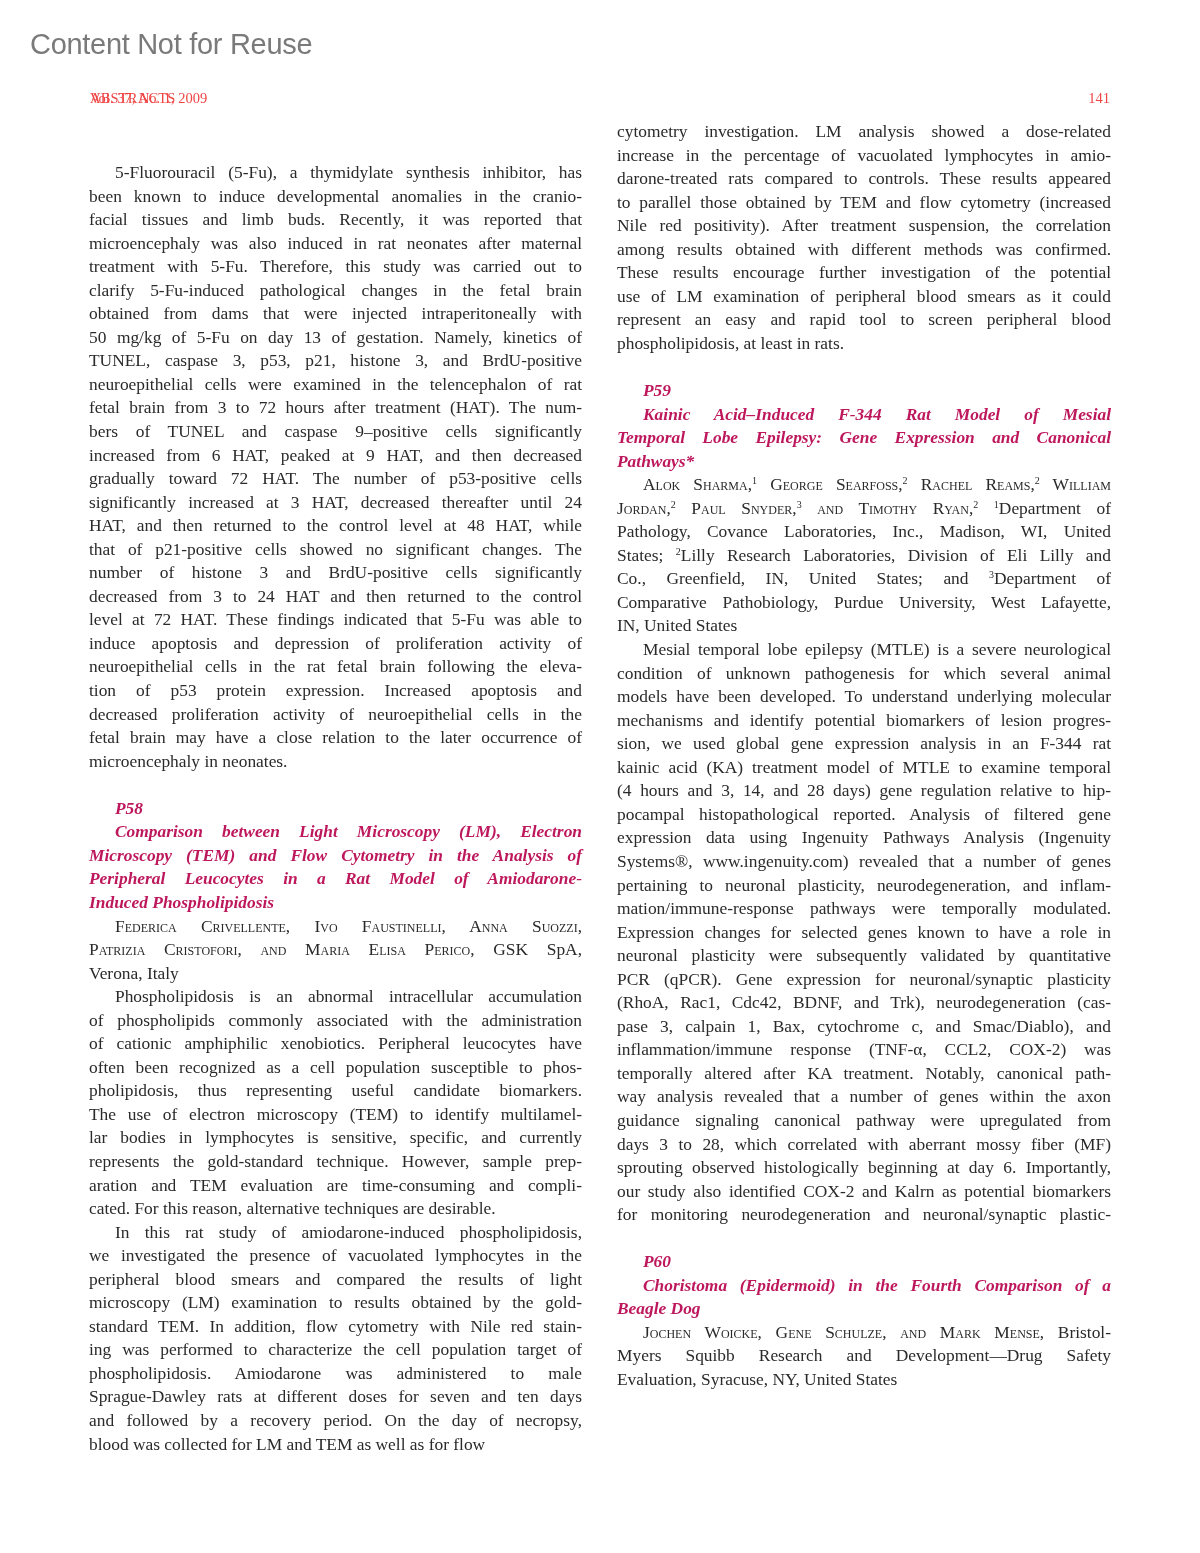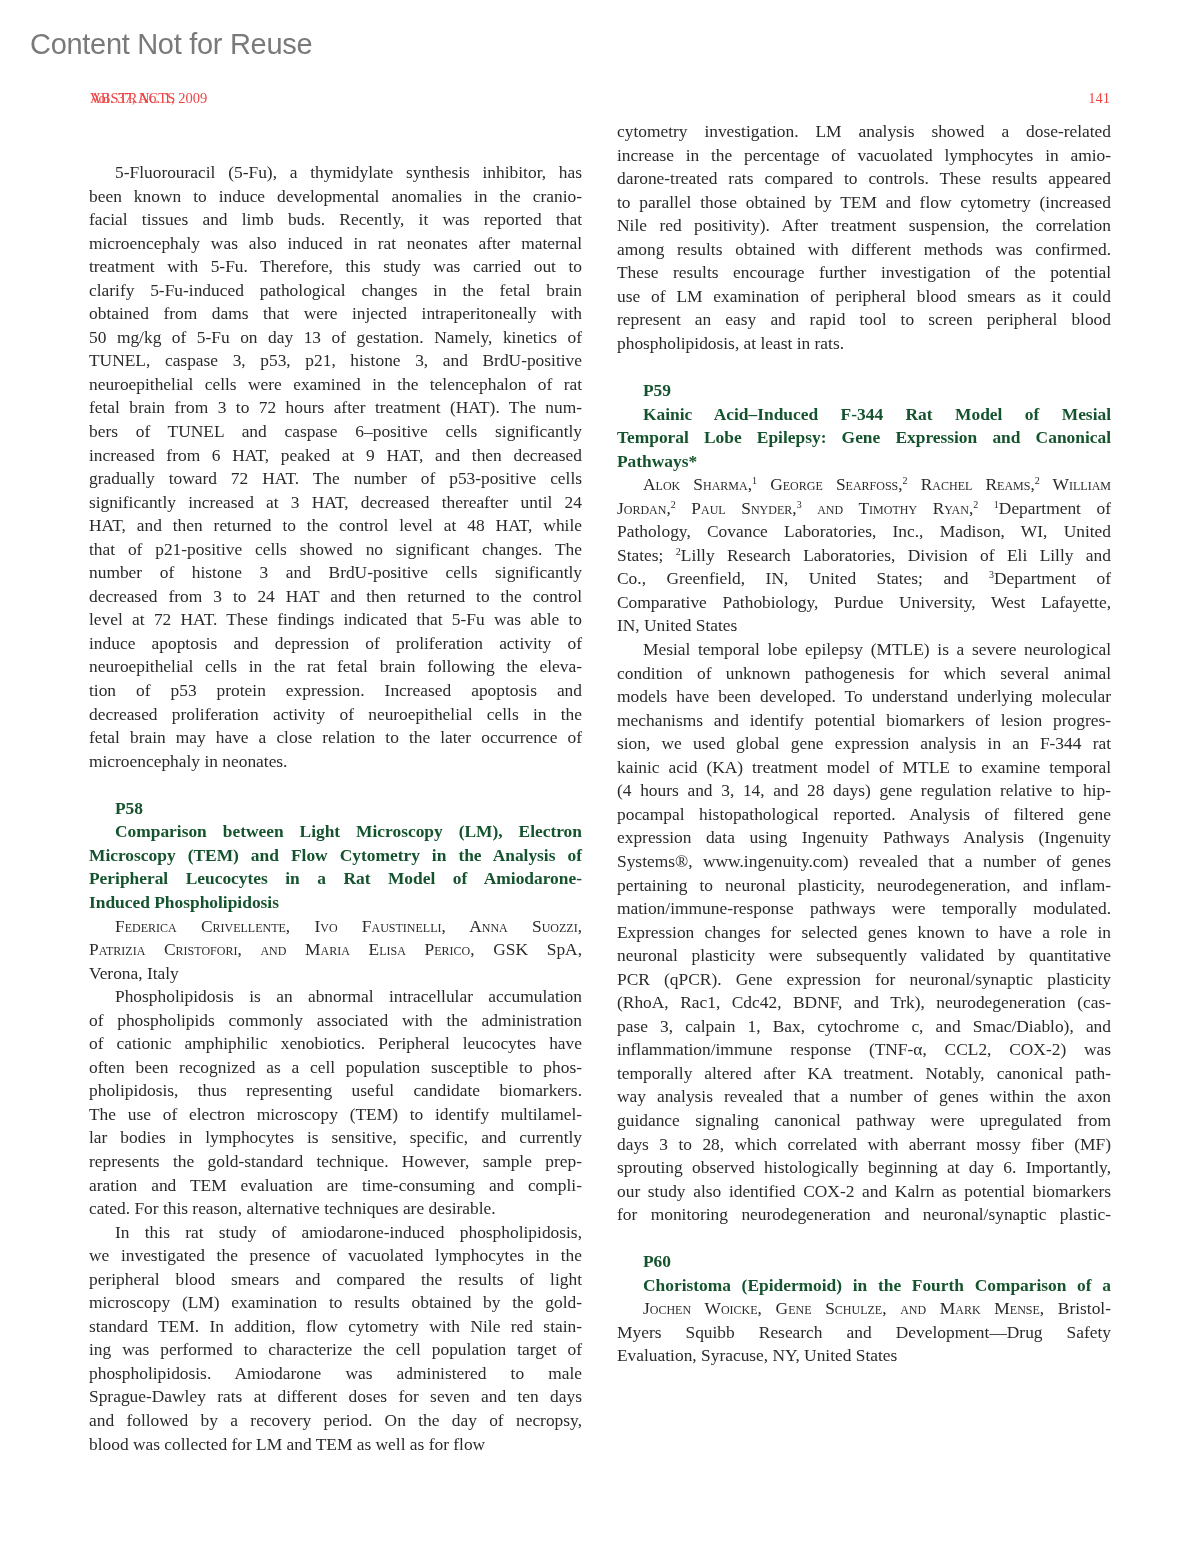--- a/index.html
+++ b/index.html
@@ -23,21 +23,21 @@
   }
   .col-left { left: 115px; }
   .col-right { left: 617px; width: 494px; }
   .col-left { left: 89px; width: 493px; margin-top: 41px; }
   .line {
     height: 23.55px; line-height: 23.55px; white-space: nowrap;
     text-align: justify; text-align-last: justify; overflow: visible;
   }
   .line.last { text-align-last: left; }
   .line.indent { padding-left: 26px; }
-  .bold { font-weight: bold; color: #14532d; }
+  .bold { font-weight: bold; color: #be185d; font-style: italic; }
   .sc { font-variant: small-caps; }
   .gap { height: 23.55px; }
   sup { font-size: 10px; line-height: 0; vertical-align: 6px; }
 </style>
 </head>
 <body>
 
 <div class="watermark">Content Not for Reuse</div>
 
 <div class="running-head">
@@ -52,21 +52,21 @@
       <div class="line">been known to induce developmental anomalies in the cranio-</div>
       <div class="line">facial tissues and limb buds. Recently, it was reported that</div>
       <div class="line">microencephaly was also induced in rat neonates after maternal</div>
       <div class="line">treatment with 5-Fu. Therefore, this study was carried out to</div>
       <div class="line">clarify 5-Fu-induced pathological changes in the fetal brain</div>
       <div class="line">obtained from dams that were injected intraperitoneally with</div>
       <div class="line">50 mg/kg of 5-Fu on day 13 of gestation. Namely, kinetics of</div>
       <div class="line">TUNEL, caspase 3, p53, p21, histone 3, and BrdU-positive</div>
       <div class="line">neuroepithelial cells were examined in the telencephalon of rat</div>
       <div class="line">fetal brain from 3 to 72 hours after treatment (HAT). The num-</div>
-      <div class="line">bers of TUNEL and caspase 6–positive cells significantly</div>
+      <div class="line">bers of TUNEL and caspase 9–positive cells significantly</div>
       <div class="line">increased from 6 HAT, peaked at 9 HAT, and then decreased</div>
       <div class="line">gradually toward 72 HAT. The number of p53-positive cells</div>
       <div class="line">significantly increased at 3 HAT, decreased thereafter until 24</div>
       <div class="line">HAT, and then returned to the control level at 48 HAT, while</div>
       <div class="line">that of p21-positive cells showed no significant changes. The</div>
       <div class="line">number of histone 3 and BrdU-positive cells significantly</div>
       <div class="line">decreased from 3 to 24 HAT and then returned to the control</div>
       <div class="line">level at 72 HAT. These findings indicated that 5-Fu was able to</div>
       <div class="line">induce apoptosis and depression of proliferation activity of</div>
       <div class="line">neuroepithelial cells in the rat fetal brain following the eleva-</div>
@@ -172,20 +172,21 @@
         <div class="line">sprouting observed histologically beginning at day 6. Importantly,</div>
         <div class="line">our study also identified COX-2 and Kalrn as potential biomarkers</div>
         <div class="line">for monitoring neurodegeneration and neuronal/synaptic plastic-</div>
       </div>
   </div>
   <div class="gap"></div>
   <div>
     <div class="line last indent bold">P60</div>
     <div id="p60-title">
         <div class="line bold indent">Choristoma (Epidermoid) in the Fourth Comparison of a</div>
+        <div class="line bold last">Beagle Dog</div>
       </div>
     <div id="p60-authors">
         <div class="line indent"><span class="sc">Jochen Woicke, Gene Schulze, and Mark Mense</span><span>, Bristol-</span></div>
         <div class="line"><span>Myers Squibb Research and Development—Drug Safety</span></div>
         <div class="line last"><span>Evaluation, Syracuse, NY, United States</span></div>
       </div>
   </div>
 </div>
 
 </body></html>

